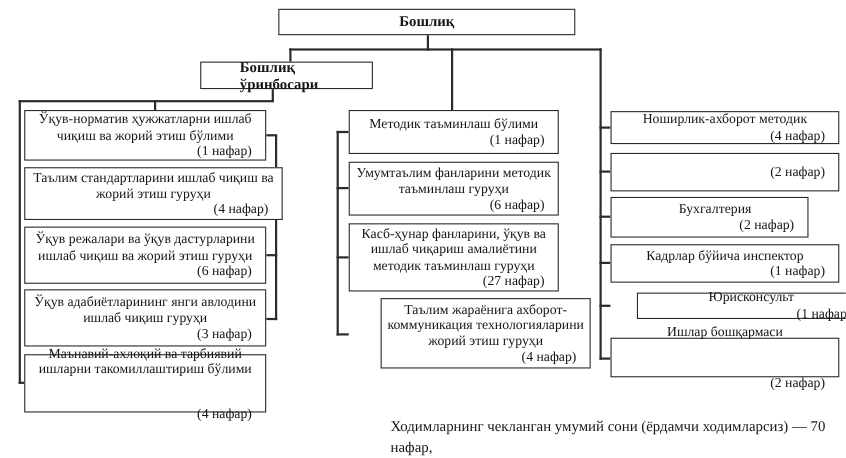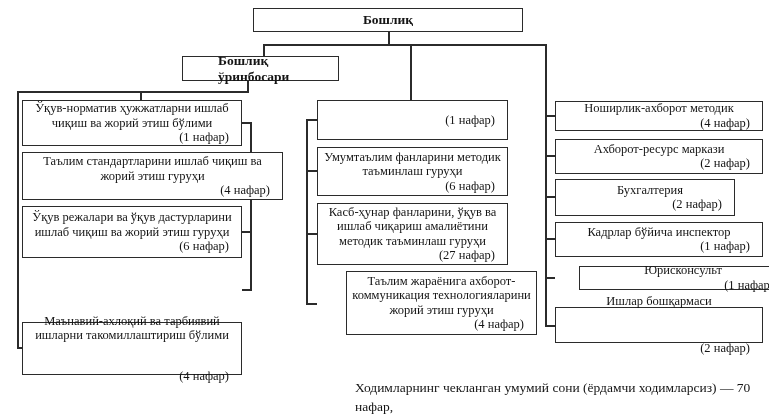--- a/index.html
+++ b/index.html
@@ -70,55 +70,59 @@
   <div class="hline" style="left:545px; top:155px; width:10px;"></div>
   <div class="hline" style="left:545px; top:196px; width:10px;"></div>
   <div class="hline" style="left:545px; top:238px; width:10px;"></div>
   <div class="hline" style="left:545px; top:277px; width:10px;"></div>
   <div class="hline" style="left:545px; top:325px; width:10px;"></div>
 
   <div class="box" style="left:22px; top:100px; width:220px; height:46px;">
     <div class="title">Ўқув-норматив ҳужжатларни ишлаб чиқиш ва жорий этиш бўлими</div>
     <div class="count">(1 нафар)</div>
   </div>
-  <div class="box" style="left:22px; top:152px; width:261px; height:48px;">
+  <div class="box" style="left:22px; top:152px; width:235px; height:48px;">
     <div class="title">Таълим стандартларини ишлаб чиқиш ва жорий этиш гуруҳи</div>
     <div class="count">(4 нафар)</div>
   </div>
   <div class="box" style="left:22px; top:206px; width:220px; height:52px;">
     <div class="title">Ўқув режалари ва ўқув дастурларини ишлаб чиқиш ва жорий этиш гуруҳи</div>
     <div class="count">(6 нафар)</div>
   </div>
+  <div class="box" style="left:22px; top:263px; width:220px; height:52px;">
+    <div class="title">Ўқув адабиётларининг янги авлодини ишлаб чиқиш гуруҳи</div>
+    <div class="count">(3 нафар)</div>
+  </div>
   <div class="box" style="left:22px; top:322px; width:220px; height:53px;gap:26px;">
     <div class="title">Маънавий-ахлоқий ва тарбиявий ишларни такомиллаштириш бўлими</div>
     <div class="count">(4 нафар)</div>
   </div>
 
   <div class="box" style="left:317px; top:100px; width:191px; height:40px;">
+    <div class="title">Методик таъминлаш бўлими</div>
     <div class="count">(1 нафар)</div>
   </div>
   <div class="box" style="left:317px; top:147px; width:191px; height:49px;">
     <div class="title">Умумтаълим фанларини методик таъминлаш гуруҳи</div>
     <div class="count">(6 нафар)</div>
   </div>
   <div class="box" style="left:317px; top:203px; width:191px; height:62px;">
     <div class="title">Касб-ҳунар фанларини, ўқув ва ишлаб чиқариш амалиётини методик таъминлаш гуруҳи</div>
     <div class="count">(27 нафар)</div>
   </div>
   <div class="box" style="left:317px; top:271px; width:191px; height:64px;margin-left:29px;">
     <div class="title">Таълим жараёнига ахборот-коммуникация технологияларини жорий этиш гуруҳи</div>
     <div class="count">(4 нафар)</div>
   </div>
 
   <div class="box col-right" style="left:555px; top:101px; width:208px; height:30px;">
     <div class="title">Ноширлик-ахборот методик</div>
     <div class="count">(4 нафар)</div>
   </div>
   <div class="box col-right" style="left:555px; top:139px; width:208px; height:35px;">
-    <div class="title">Ахборот-ресурс маркази</div>
     <div class="count">(2 нафар)</div>
   </div>
   <div class="box col-right" style="left:555px; top:179px; width:180px; height:37px;padding-left:13px;">
     <div class="title">Бухгалтерия</div>
     <div class="count">(2 нафар)</div>
   </div>
   <div class="box col-right" style="left:555px; top:222px; width:208px; height:35px;">
     <div class="title">Кадрлар бўйича инспектор</div>
     <div class="count">(1 нафар)</div>
   </div>

